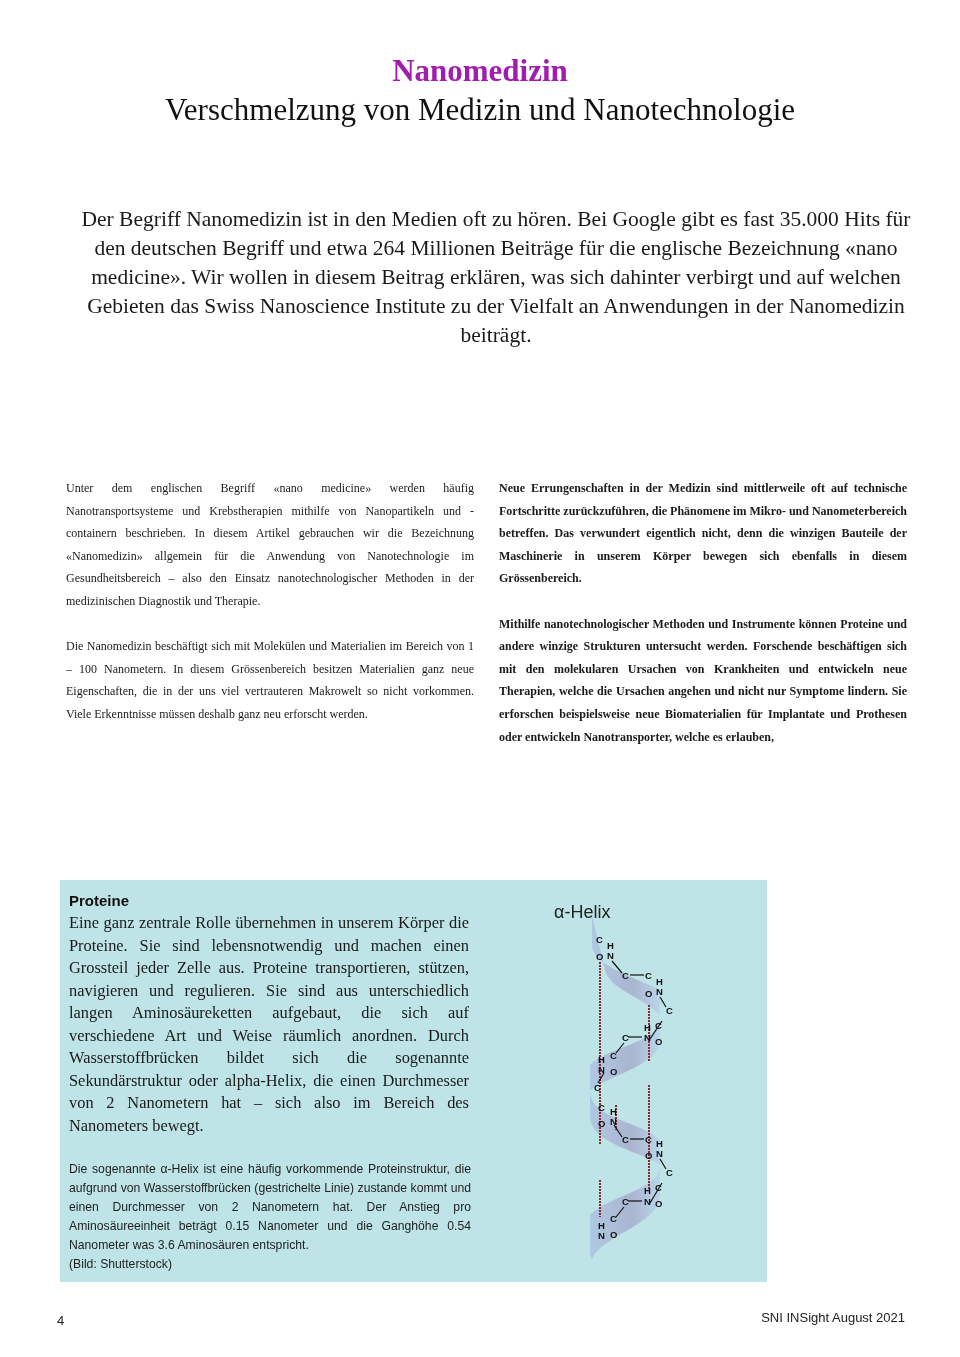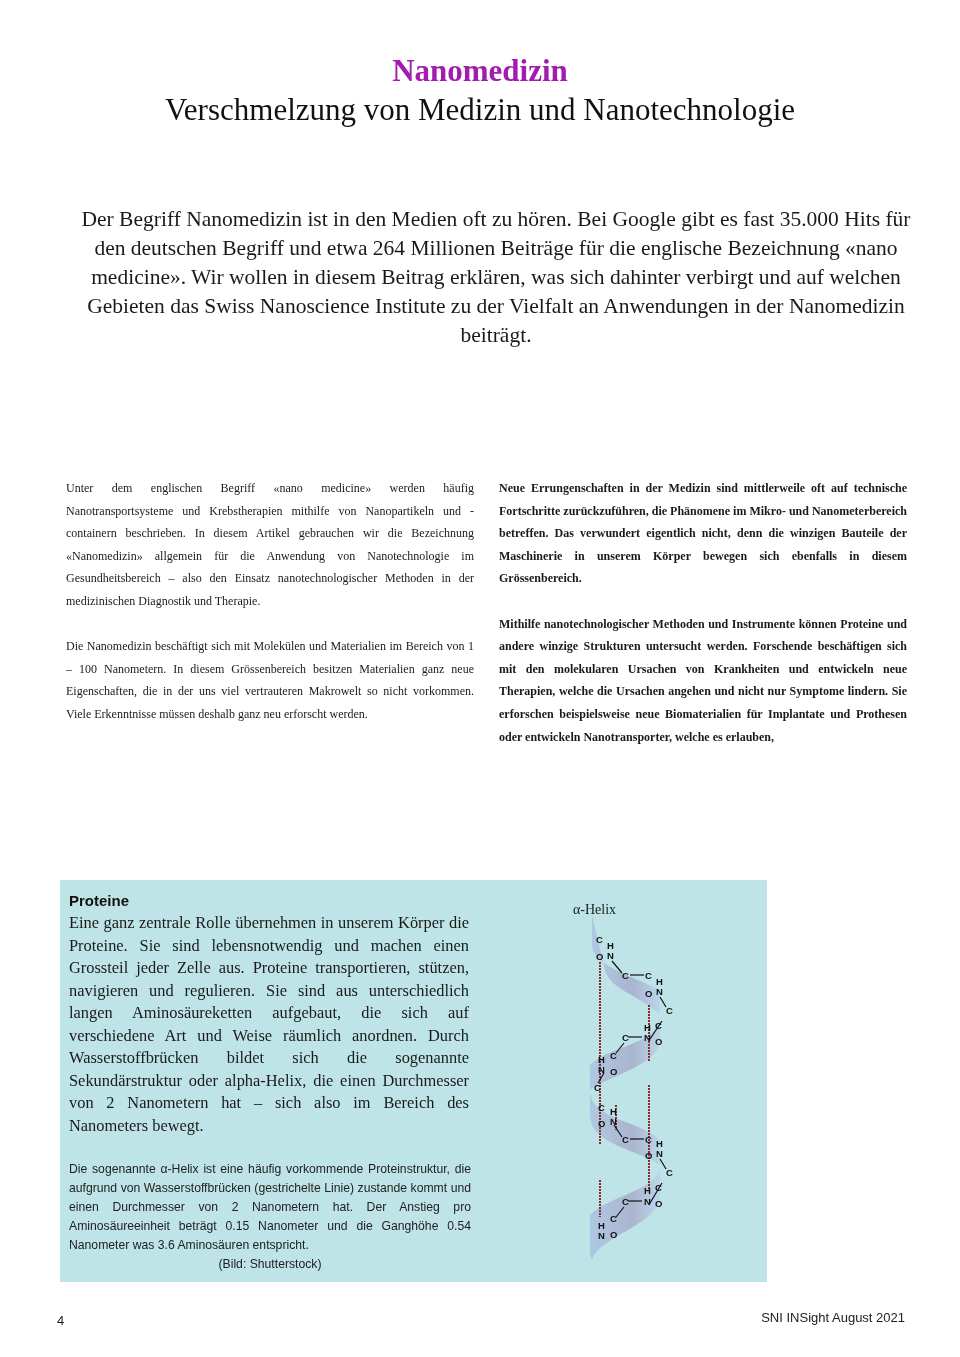--- a/index.html
+++ b/index.html
@@ -18,23 +18,23 @@
   .col-left { left: 60px; }
   .col-right { left: 493px; font-weight: bold; }
 
   .box { position: absolute; top: 880px; left: 60px; width: 669px; height: 402px; background: #bfe4e7; padding-left: 38px; }
   .box-title { position: absolute; top: 12px; left: 9px; font-family: "Liberation Sans", sans-serif;
                font-weight: bold; font-size: 15px; color: #111; }
   .box-text { position: absolute; top: 32px; left: 9px; width: 400px; font-family: Liberation Serif, serif;
               font-size: 16.4px; line-height: 22.5px; text-align: justify; color: #1a1a1a; }
   .box-caption { position: absolute; top: 280px; left: 9px; width: 402px; font-family: "Liberation Sans", sans-serif;
                  font-size: 12.2px; line-height: 19px; text-align: justify; color: #222; }
-  .box-caption .credit { display: block; text-align: center; }
+  .box-caption .credit { display: block; text-align: left; }
 
-  .helix-label { position: absolute; left: 513px; top: 22px; font-family: Liberation Serif, serif; font-size: 14px; color: #222; }
+  .helix-label { position: absolute; left: 494px; top: 22px; font-family: Liberation Sans, sans-serif; font-size: 18px; color: #222; }
   .pitch-label { position: absolute; left: 619px; top: 189px; font-family: "Liberation Sans", sans-serif; font-size: 13px; color: #222; line-height: 21px; }
   .helix-svg { position: absolute; left: 520px; top: 35px; }
 
   .footer-page { position: absolute; top: 1313px; left: 57px; font-family: "Liberation Sans", sans-serif; font-size: 13px; color: #222; }
   .footer-pub { position: absolute; top: 1310px; right: 55px; font-family: "Liberation Sans", sans-serif; font-size: 13px; color: #222; }
 </style>
 </head>
 <body>
 
 <div class="title-block">

